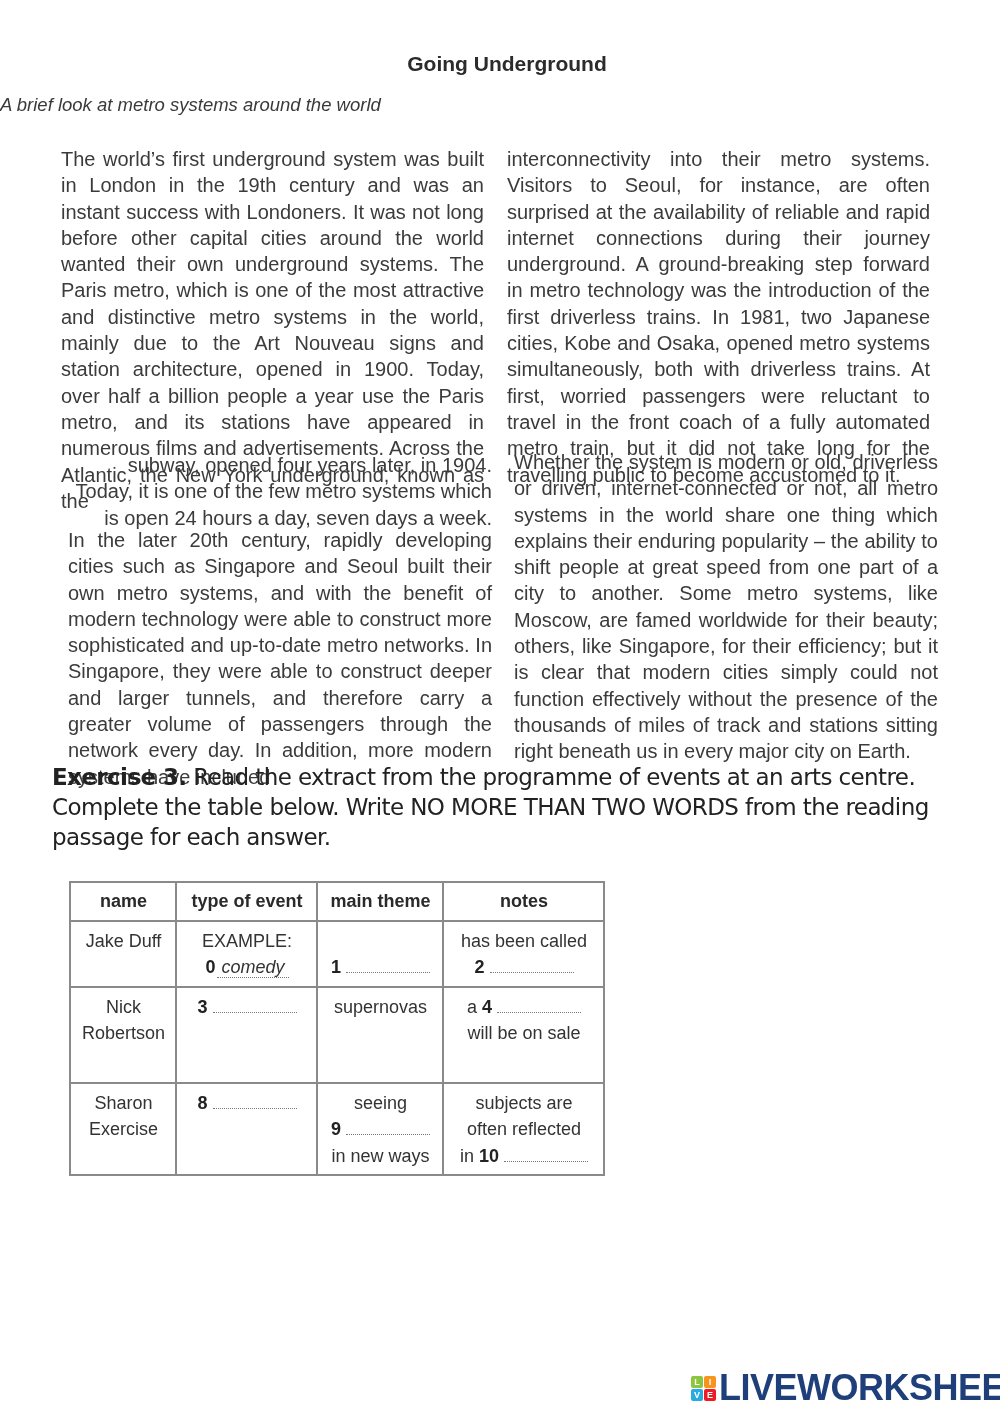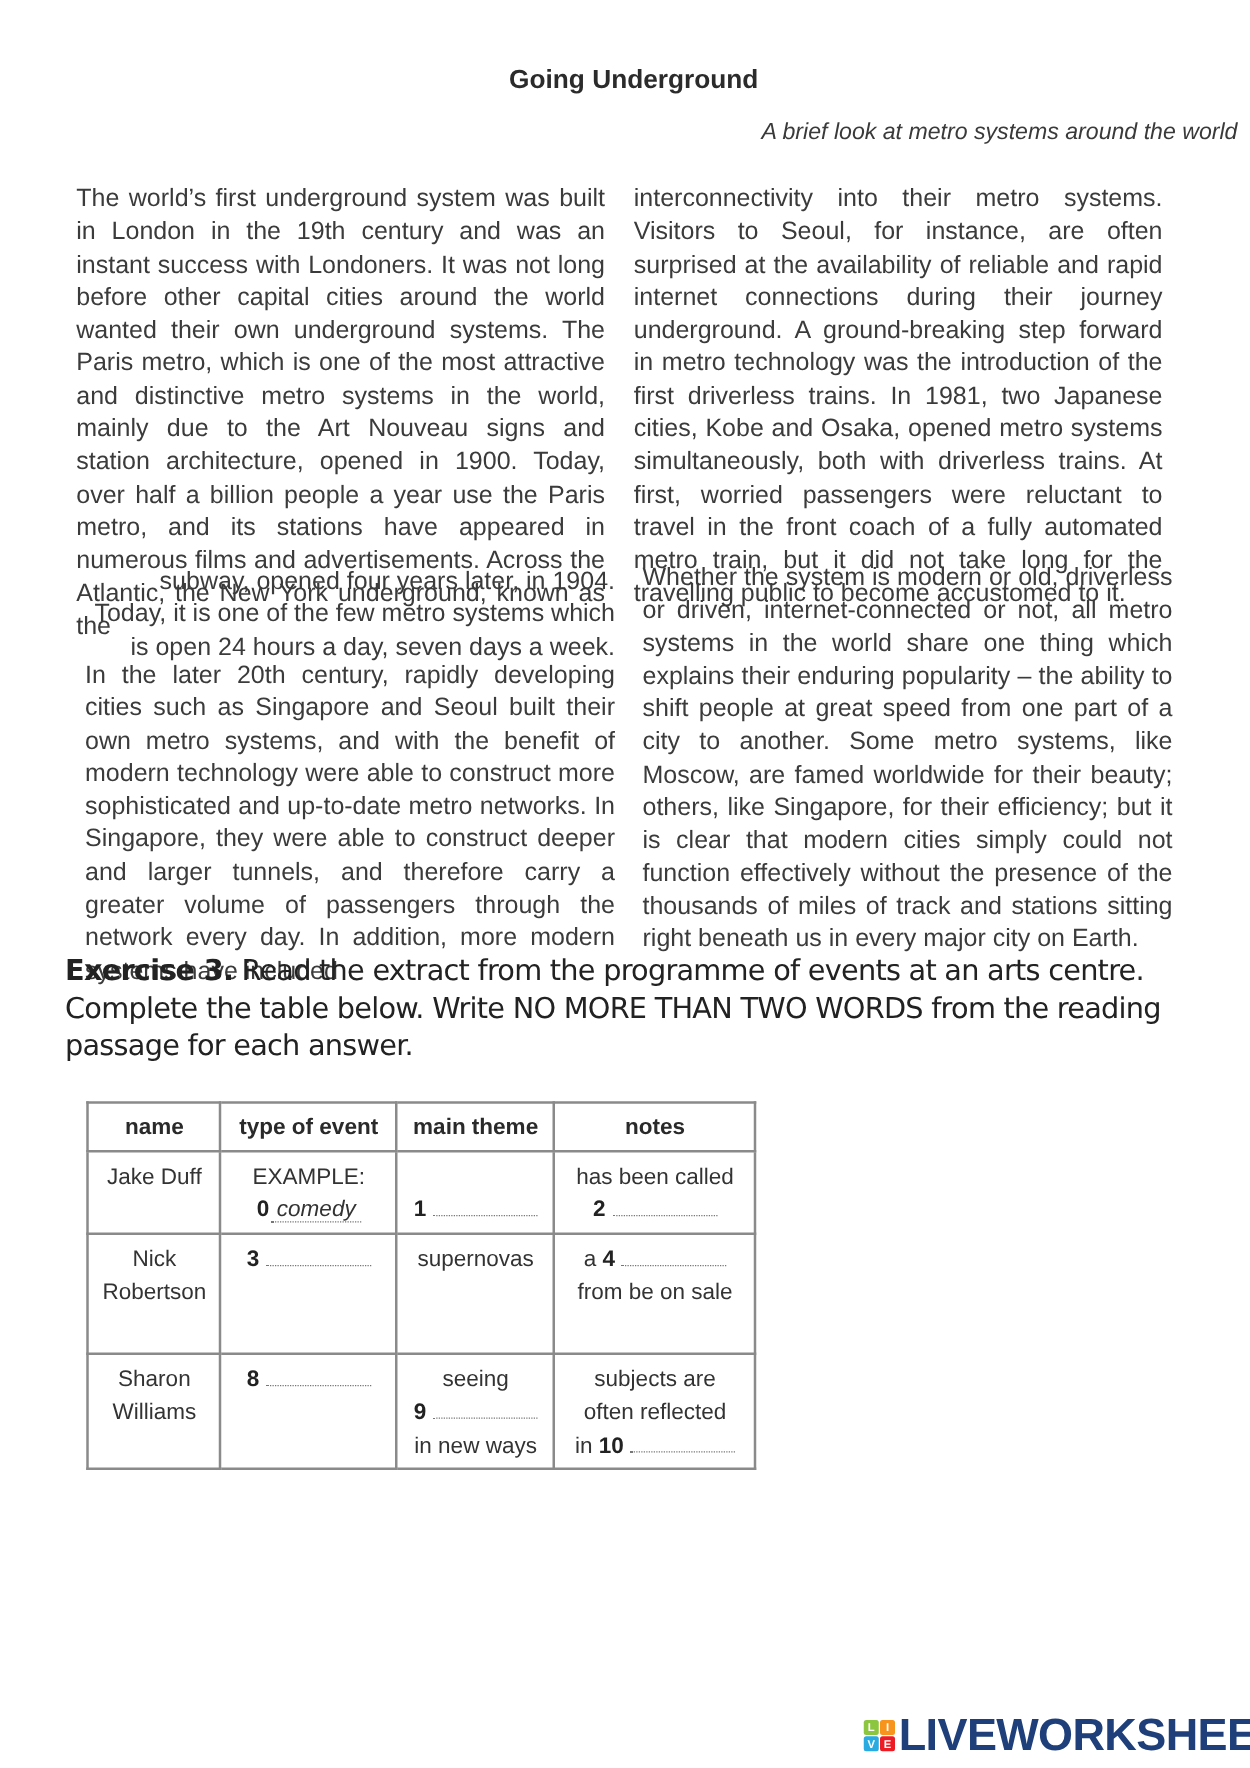--- a/index.html
+++ b/index.html
@@ -3,21 +3,21 @@
   <meta charset="utf-8">
   <style>
     html, body { margin: 0; padding: 0; background: #ffffff; }
     body { width: 1000px; height: 1414px; position: relative; overflow: hidden; }
     .article { position: absolute; left: 0; top: 0; width: 1000px; }
     .title {
       position: absolute; top: 52px; left: 0; width: 1014px; text-align: center;
       font-family: "Liberation Sans", sans-serif; font-weight: bold; font-size: 21px; color: #2b2b2b;
     }
     .subtitle {
-      position: absolute; top: 94px; left: 0; width: 990px; text-align: right;
+      position: absolute; top: 94px; left: 0; width: 990px; text-align: left;
       font-family: "Liberation Sans", sans-serif; font-style: italic; font-size: 18.5px; color: #3a3a3a;
     }
     .para {
       position: absolute;
       font-family: "Liberation Sans", sans-serif; font-size: 20px; color: #3b3b3b;
       line-height: 26.3px; text-align: justify; margin: 0;
     }
     .exercise {
       position: absolute; left: 52px; top: 762px; width: 880px;
       font-family: "DejaVu Sans", sans-serif; font-size: 23px; color: #222;
@@ -99,27 +99,27 @@
       <td>
         <div>Nick</div>
         <div>Robertson</div>
       </td>
       <td>
         <span class="num">3</span><span class="dots"></span>
       </td>
       <td><span>supernovas</span></td>
       <td>
         <div><span>a </span><span class="num">4</span><span class="dots"></span></div>
-        <div>from be on sale</div>
+        <div>will be on sale</div>
       </td>
     </tr>
     <tr style="height:92px;">
       <td>
         <div>Sharon</div>
-        <div>Williams</div>
+        <div>Exercise</div>
       </td>
       <td>
         <span class="num">8</span><span class="dots"></span>
       </td>
       <td>
         <div>seeing</div>
         <div><span class="num">9</span><span class="dots"></span></div>
         <div>in new ways</div>
       </td>
       <td>

